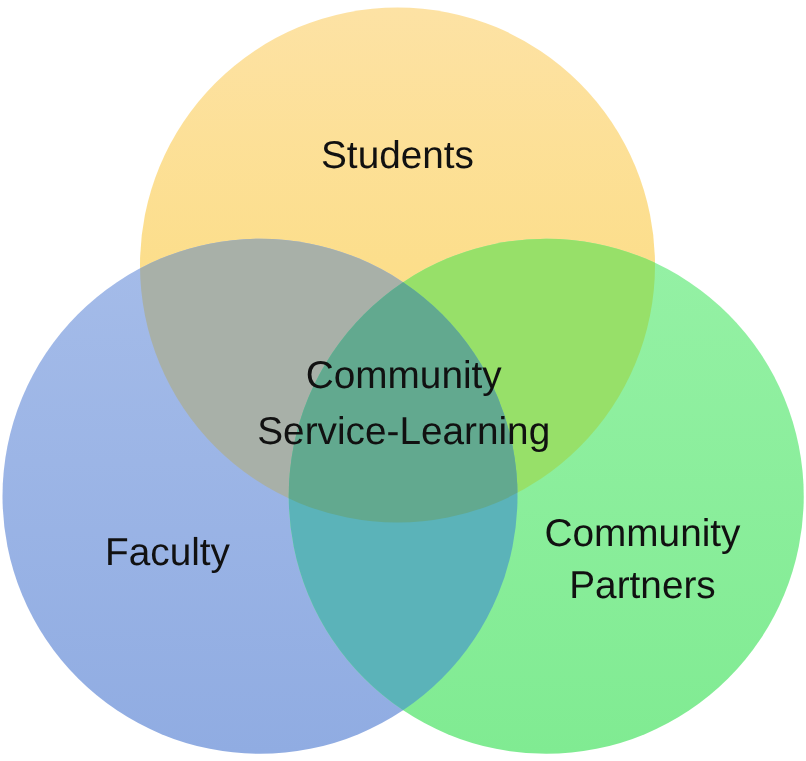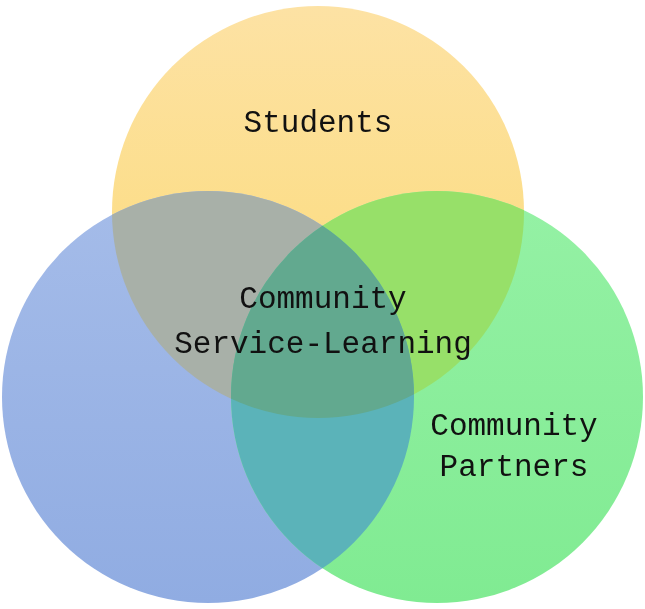--- a/index.html
+++ b/index.html
@@ -22,21 +22,21 @@
     position: absolute;
     top: 0;
     left: 0;
     width: 645px;
     height: 609px;
     display: block;
   }
   .venn-label {
     position: absolute;
     color: #111111;
-    font-family: Liberation Mono, monospace;
+    font-family: Liberation Sans, sans-serif;
     font-weight: 400;
     text-align: center;
     line-height: 1.18;
     white-space: pre-line;
     pointer-events: none;
     -webkit-font-smoothing: antialiased;
   }
   #label-students {
     left: 208px;
     top: 106px;
@@ -126,17 +126,18 @@
         </g>
       </g>
     </g>
   </svg>
 
   <div class="venn-label" id="label-students">Students</div>
 
   <div class="venn-label" id="label-center">Community
 Service-Learning</div>
 
+  <div class="venn-label" id="label-faculty">Faculty</div>
 
   <div class="venn-label" id="label-partners">Community
 Partners</div>
 
 </div>
 
 </body></html>

